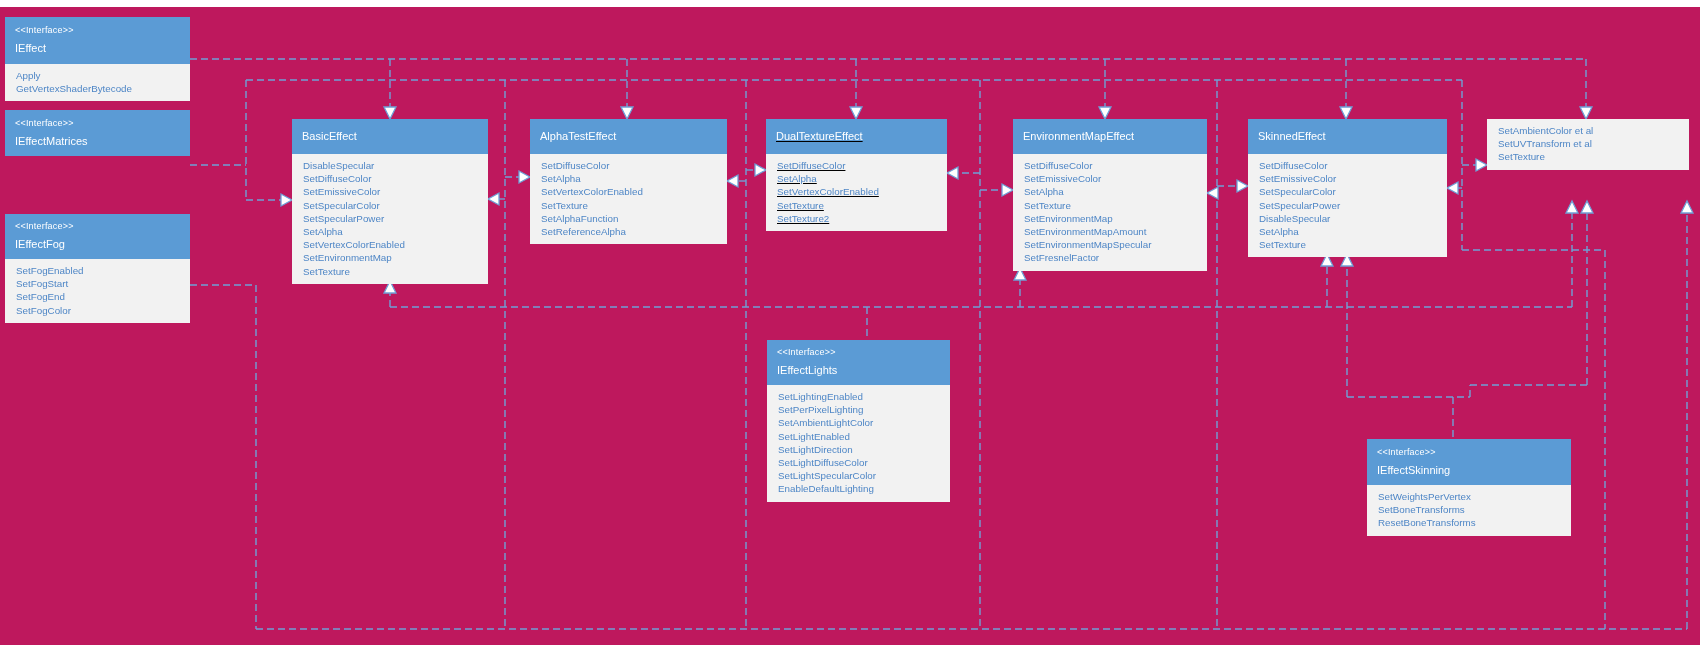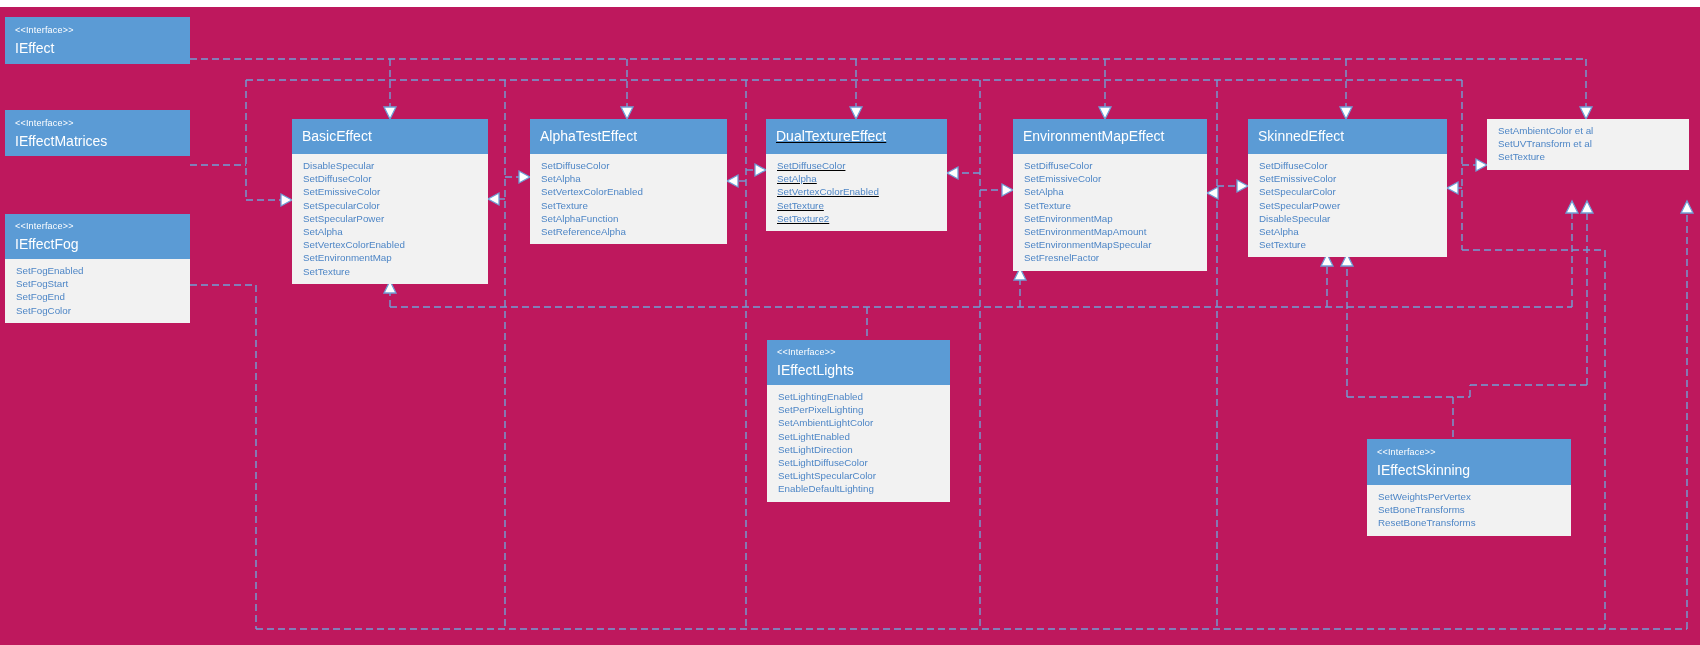--- a/index.html
+++ b/index.html
@@ -10,21 +10,21 @@
   }
   #wires{position:absolute;left:0;top:0;width:1700px;height:645px;}
   #wires path{fill:none;stroke:#6FA0D6;stroke-width:1.4;stroke-dasharray:7 4;}
   #wires polygon{fill:#ffffff;stroke:#6FA0D6;stroke-width:1.3;}
   .uml-box{position:absolute;box-sizing:border-box;background:#F2F2F2;}
   .uml-box .bar{
     background:#5B9BD5;color:#ffffff;box-sizing:border-box;
     padding-left:10px;display:flex;flex-direction:column;justify-content:center;
   }
   .uml-box .stereo{font-size:9px;line-height:11px;letter-spacing:0.2px;}
-  .uml-box .bname{font-size:14px;line-height:15px;margin-top:5px;}
+  .uml-box .bname{font-size:11px;line-height:15px;margin-top:5px;}
   .uml-box.cls .bname{margin-top:0;}
   .uml-box ul.methods{
     list-style:none;margin:0;padding:5px 4px 6px 11px;
   }
   .uml-box ul.methods li{
     font-size:9.8px;line-height:13.2px;color:#4E86C6;white-space:nowrap;
     overflow:hidden;text-overflow:ellipsis;
   }
 </style>
 </head>
@@ -115,20 +115,24 @@
       <path d="M1587 378 V206"></path>
         <polygon points="1581,206 1593,206 1587,194"></polygon>
     </g>
   </svg>
 
   <div class="uml-box iface" style="left:5px;top:10px;width:185px;">
     <div class="bar" style="height:47px;">
       <div class="stereo">&lt;&lt;Interface&gt;&gt;</div>
       <div class="bname">IEffect</div>
     </div>
+    <ul class="methods">
+        <li>Apply</li>
+        <li>GetVertexShaderBytecode</li>
+      </ul>
   </div>
 
   <div class="uml-box iface" style="left:5px;top:103px;width:185px;">
     <div class="bar" style="height:46px;">
       <div class="stereo">&lt;&lt;Interface&gt;&gt;</div>
       <div class="bname">IEffectMatrices</div>
     </div>
   </div>
 
   <div class="uml-box iface" style="left:5px;top:207px;width:185px;">

